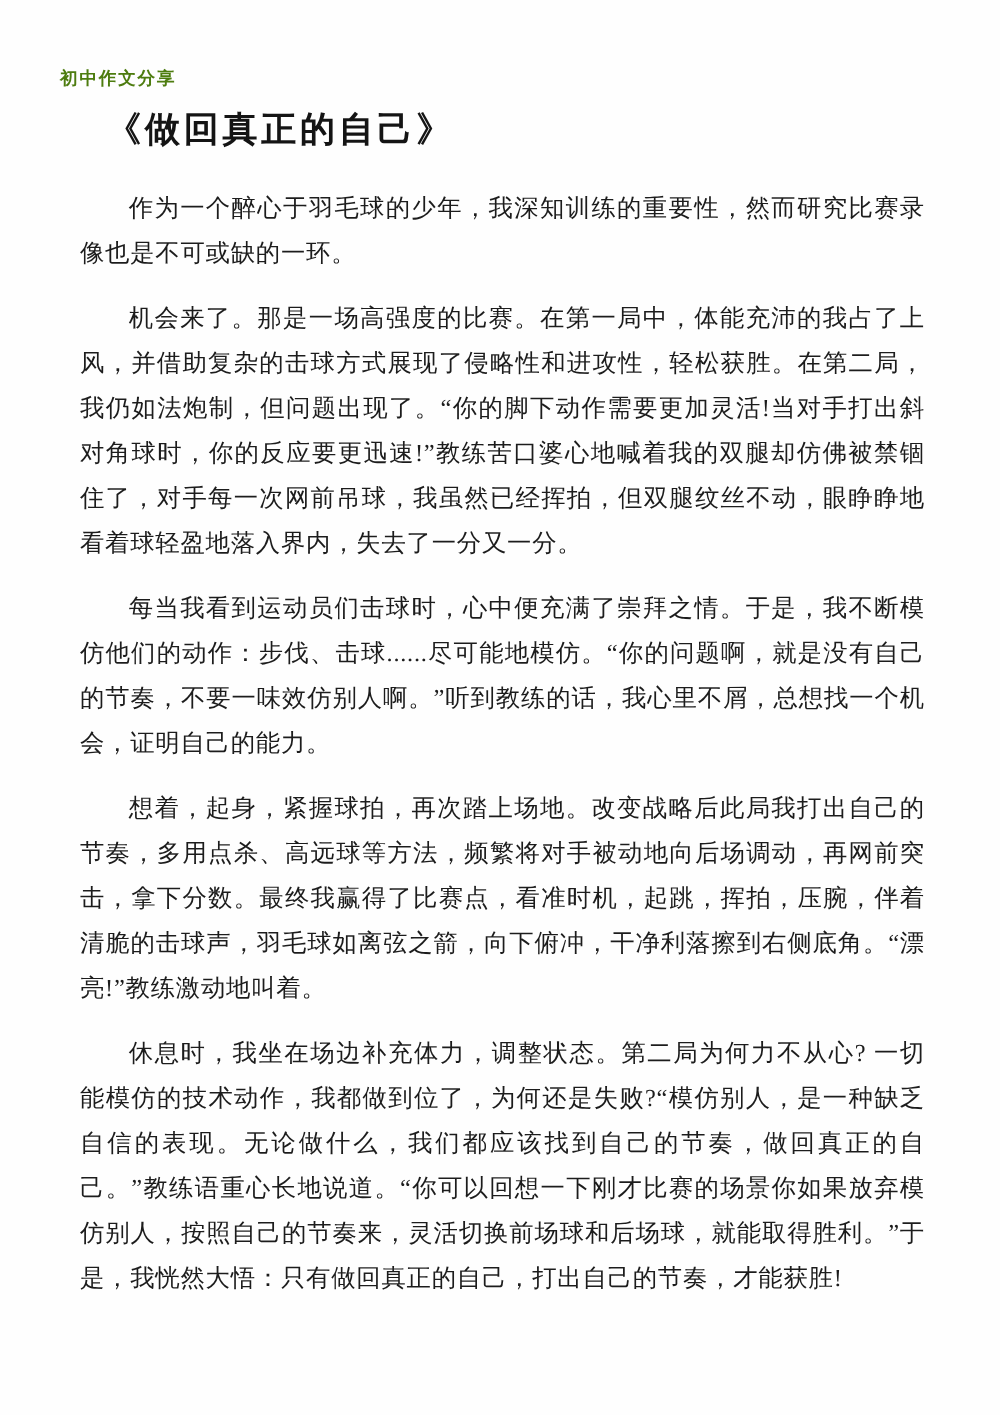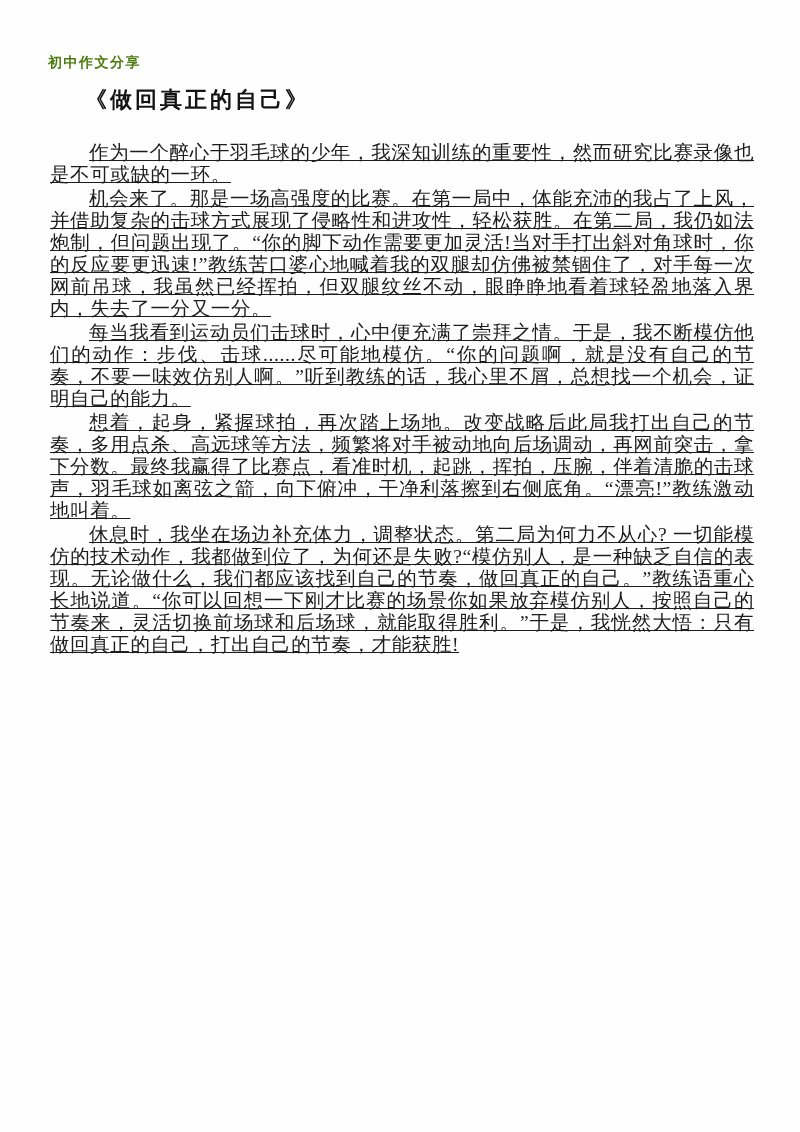--- a/index.html
+++ b/index.html
@@ -19,36 +19,35 @@
     padding: 54px 44px 0 48px;
     overflow: hidden;
   }
   .doc-header {
     font-size: 14px;
     font-weight: bold;
     letter-spacing: 1.5px;
     color: #4d7c0f;
   }
   .doc-title {
-    font-size: 22px;
+    font-size: 28px;
     font-weight: bold;
     letter-spacing: 3px;
     margin: 13px 0 27px 37px;
     color: #141414;
   }
   .essay-body p.para {
     font-size: 19.5px;
-    line-height: 22px;
+    line-height: 36px;
     letter-spacing: 0.6px;
     text-align: justify;
     text-indent: 2em;
-    margin: 2px;
+    margin: 16px;
     word-break: break-all;
     color: #1c1c1c;
-    text-decoration: underline;
   }
 </style>
 </head>
 <body>
 
 <div class="page">
   <div class="doc-header">初中作文分享</div>
 
   <h1 class="doc-title">《做回真正的自己》</h1>
 

